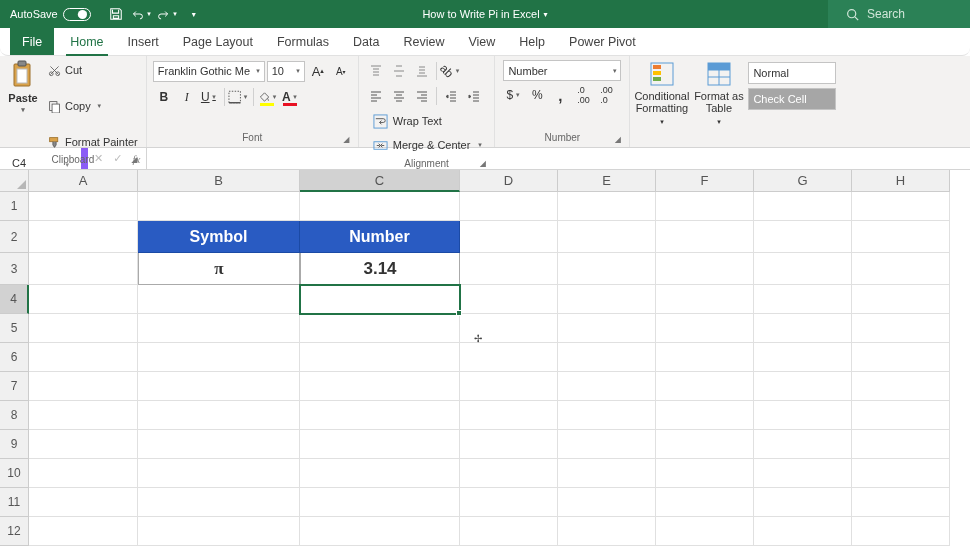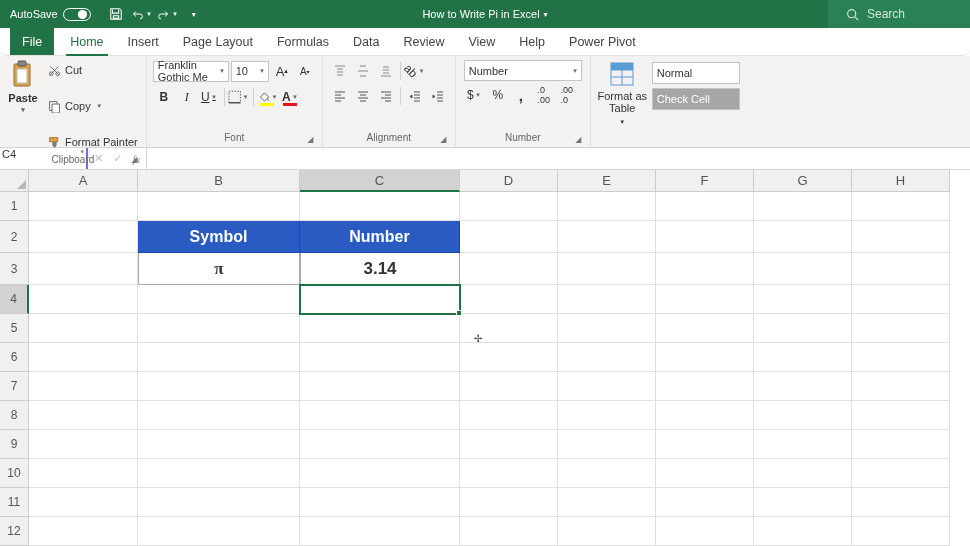--- a/index.html
+++ b/index.html
@@ -32,21 +32,21 @@
 
 
 .clipboard .group-body { gap: 2px; }
 .paste-btn { width: 38px; display: flex; flex-direction: column; align-items: center; padding-top: 2px; cursor: pointer; font-size: 11px; gap: 2px; font-weight: bold; }
 .cut-col { display: flex; flex-direction: column; padding-top: 2px; gap: 16px; }
 .cut-row { display: flex; align-items: center; gap: 4px; font-size: 11px; height: 20px; padding: 0 4px; cursor: pointer; }
 
 
 .font .group-body { flex-direction: column; padding: 2px 2px 0; gap: 4px; }
 .font-row1 { display: flex; gap: 2px; align-items: center; }
-.font-name { width: 76px; height: 21px; border: 1px solid #c4c4c4; background: #fff; font-size: 11px; padding: 0 4px; display: flex; align-items: center; justify-content: space-between; cursor: pointer; }
+.font-name { width: 112px; height: 21px; border: 1px solid #c4c4c4; background: #fff; font-size: 11px; padding: 0 4px; display: flex; align-items: center; justify-content: space-between; cursor: pointer; }
 .font-size { width: 38px; height: 21px; border: 1px solid #c4c4c4; background: #fff; font-size: 11px; padding: 0 4px; display: flex; align-items: center; justify-content: space-between; cursor: pointer; }
 .grow-shrink { display: flex; gap: 1px; }
 .font-row2 { display: flex; gap: 1px; align-items: center; }
 .font-btn { width: 22px; height: 22px; display: flex; align-items: center; justify-content: center; cursor: pointer; font-size: 12px; position: relative; }
 .split-drop { width: 9px; font-size: 7px; color: #666; display: flex; align-items: center; justify-content: center; }
 .font-color-bar { position: absolute; bottom: 2px; left: 3px; width: 14px; height: 3px; }
 
 
 .alignment .group-body { flex-direction: column; gap: 3px; padding: 2px 2px 0; }
 .align-grid { display: flex; gap: 1px; }
@@ -61,21 +61,21 @@
 
 
 .styles .group-body { padding-top: 2px; gap: 2px; }
 .big-btn { width: 55px; display: flex; flex-direction: column; align-items: center; text-align: center; font-size: 11px; cursor: pointer; gap: 2px; line-height: 12px; }
 .style-gallery { display: flex; flex-direction: column; gap: 4px; padding-top: 2px; }
 .style-cell { width: 88px; height: 22px; border: 1px solid #c4c4c4; background: #fff; font-size: 11px; display: flex; align-items: center; padding: 0 4px; cursor: pointer; }
 .style-check { background: #a6a6a6; color: #fff; }
 
 
 .fbar { height: 22px; border-bottom: 1px solid #d4d4d4; display: flex; align-items: stretch; background: #fff; }
-.namebox { width: 88px; border-right: 2px solid #8b5cf6; display: flex; align-items: flex-start; padding: 0 2px; font-size: 11px; justify-content: space-between; cursor: text; }
+.namebox { width: 88px; border-right: 7px solid #8b5cf6; display: flex; align-items: flex-end; padding: 0 12px; font-size: 11px; justify-content: space-between; cursor: text; }
 .fx-btns { display: flex; align-items: center; padding: 0 6px; gap: 10px; color: #bbb; font-size: 11px; border-right: 1px solid #d4d4d4; }
 .fx-label { font-style: italic; font-family: "Times New Roman", serif; color: #888; }
 .formula-input { flex: 1; padding: 0 6px; font-size: 11px; display: flex; align-items: center; cursor: text; }
 
 
 .grid-wrap { position: relative; }
 .colheads { display: flex; height: 22px; }
 .select-all { width: 29px; background: #f0f0f0; border-right: 1px solid #ccc; border-bottom: 1px solid #ccc; cursor: pointer; position: relative; }
 .select-all::after { content: ""; position: absolute; right: 2px; bottom: 2px; width: 0; height: 0; border-left: 9px solid transparent; border-bottom: 9px solid #b7b7b7; }
 .colhead { background: #f0f0f0; border-right: 1px solid #ccc; border-bottom: 1px solid #ccc; text-align: center; font-size: 13px; color: #555; line-height: 21px; cursor: pointer; }
@@ -292,20 +292,37 @@
                 <path d="M6 3h6M6 6h6M6 9h6M6 12h6M4 6l-2 1.5 2 1.5z" stroke="#555" fill="#555"></path>
               </svg>
             </div>
           <div class="font-btn">
               <svg width="14" height="14">
                 <path d="M6 3h6M6 6h6M6 9h6M6 12h6M2 6l2 1.5-2 1.5z" stroke="#555" fill="#555"></path>
               </svg>
             </div>
         </div>
       </div>
+      <div class="wrap-col">
+        <div class="wrap-btn">
+            <svg width="15" height="15" viewBox="0 0 16 16">
+              <rect x="1" y="1" width="14" height="14" fill="none" stroke="#5b9bd5"></rect>
+              <path d="M3 5h8a2 2 0 0 1 0 4h-4m0 0l2-2m-2 2l2 2" fill="none" stroke="#555"></path>
+            </svg>
+            <span>Wrap Text</span>
+          </div>
+        <div class="wrap-btn">
+            <svg width="15" height="15" viewBox="0 0 16 16">
+              <rect x="1" y="4" width="14" height="8" fill="none" stroke="#5b9bd5"></rect>
+              <path d="M4 8h3m2 0h3M6 6l2 2-2 2M10 6l-2 2 2 2" fill="none" stroke="#555"></path>
+            </svg>
+            <span>Merge &amp; Center</span>
+            <span class="split-drop">▾</span>
+          </div>
+      </div>
     </div>
     <div class="group-label"><span>Alignment</span><span class="dlg-launch">◢</span></div>
   </div>
 
   <div class="group number">
     <div class="group-body">
       <div class="num-format">
           <span>Number</span>
           <span style="font-size:7px;color:#666">▾</span>
         </div>
@@ -315,20 +332,31 @@
         <div class="font-btn" style="font-weight:bold;font-size:15px">,</div>
         <div class="font-btn" style="font-size:9px">.0<br>.00</div>
         <div class="font-btn" style="font-size:9px">.00<br>.0</div>
       </div>
     </div>
     <div class="group-label"><span>Number</span><span class="dlg-launch">◢</span></div>
   </div>
 
   <div class="group styles" style="border-right:none">
     <div class="group-body">
+      <div class="big-btn">
+        <svg width="28" height="28" viewBox="0 0 28 28">
+            <rect x="3" y="3" width="22" height="22" fill="none" stroke="#5b9bd5"></rect>
+            <rect x="5" y="5" width="8" height="4" fill="#ed7d31"></rect>
+            <rect x="5" y="11" width="8" height="4" fill="#ffc000"></rect>
+            <rect x="5" y="17" width="8" height="4" fill="#70ad47"></rect>
+          </svg>
+        <span style="white-space:pre-line">Conditional
+Formatting</span>
+          <span style="font-size:7px">▾</span>
+      </div>
       <div class="big-btn">
         <svg width="28" height="28" viewBox="0 0 28 28">
             <rect x="3" y="3" width="22" height="22" fill="none" stroke="#5b9bd5"></rect>
             <path d="M3 10h22M3 17h22M14 3v22" stroke="#5b9bd5"></path>
             <rect x="3" y="3" width="22" height="7" fill="#5b9bd5"></rect>
           </svg>
         <span style="white-space:pre-line">Format as
 Table</span>
           <span style="font-size:7px">▾</span>
       </div>

